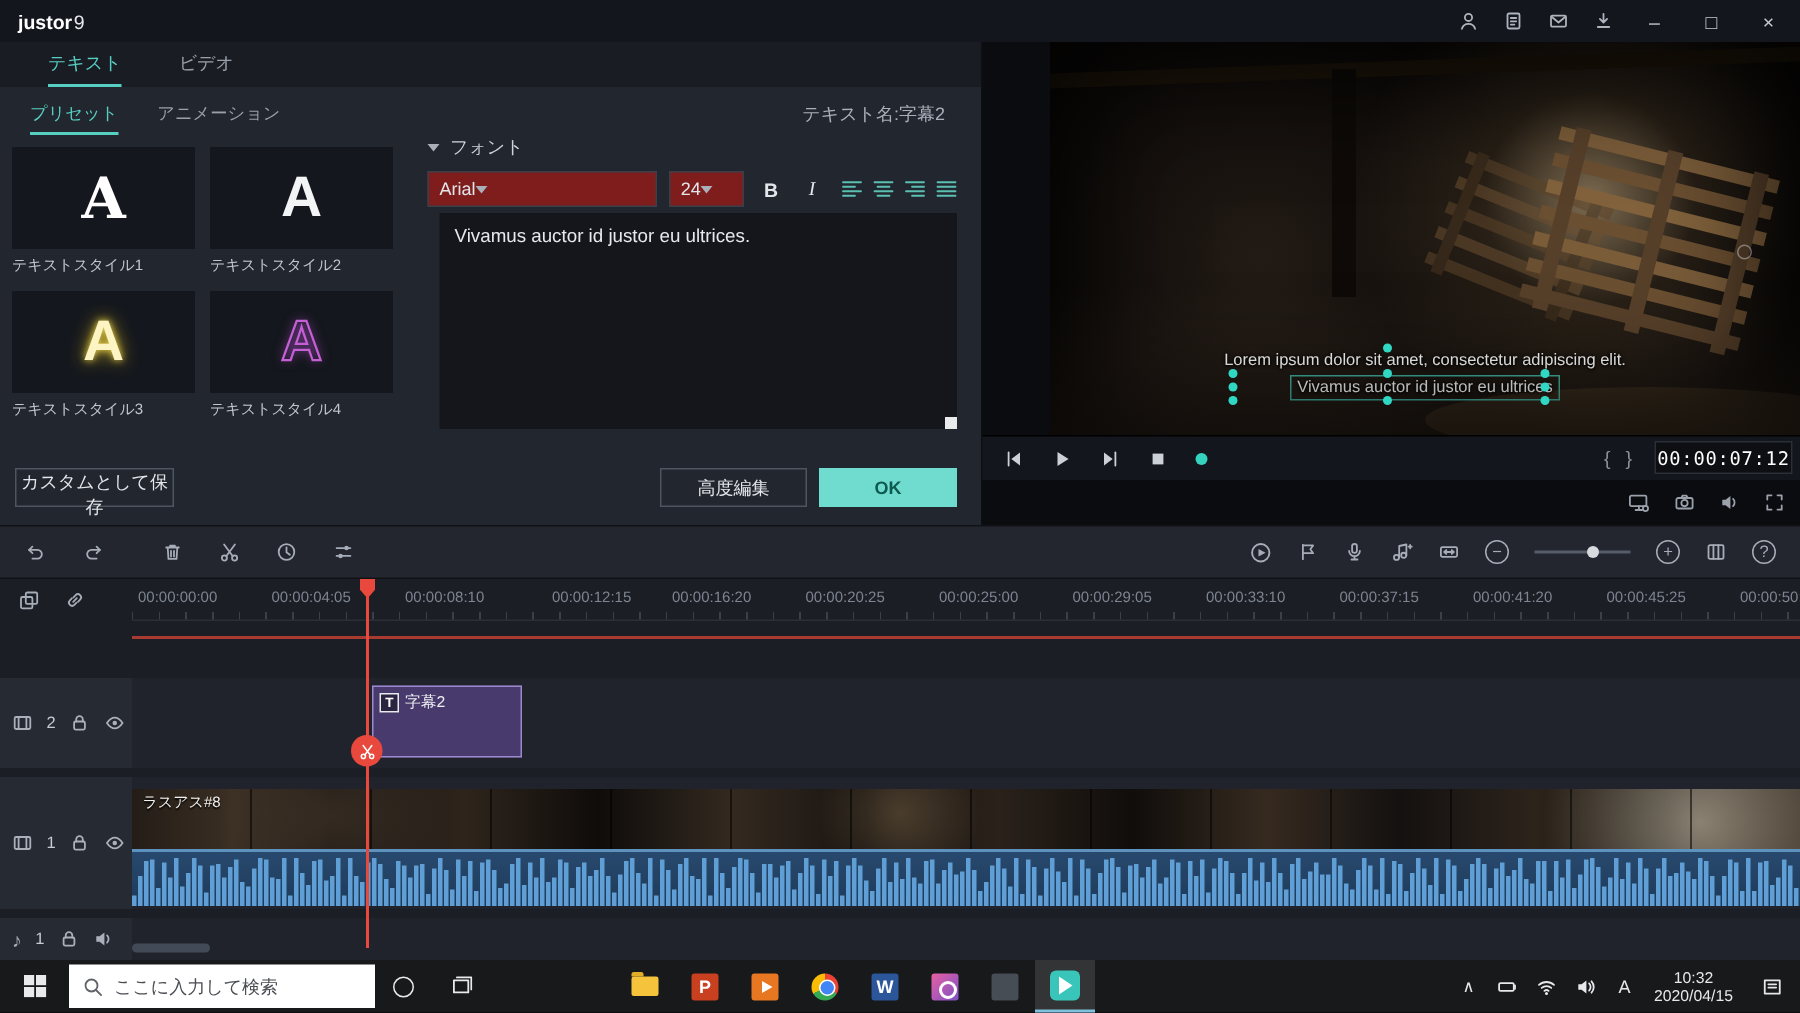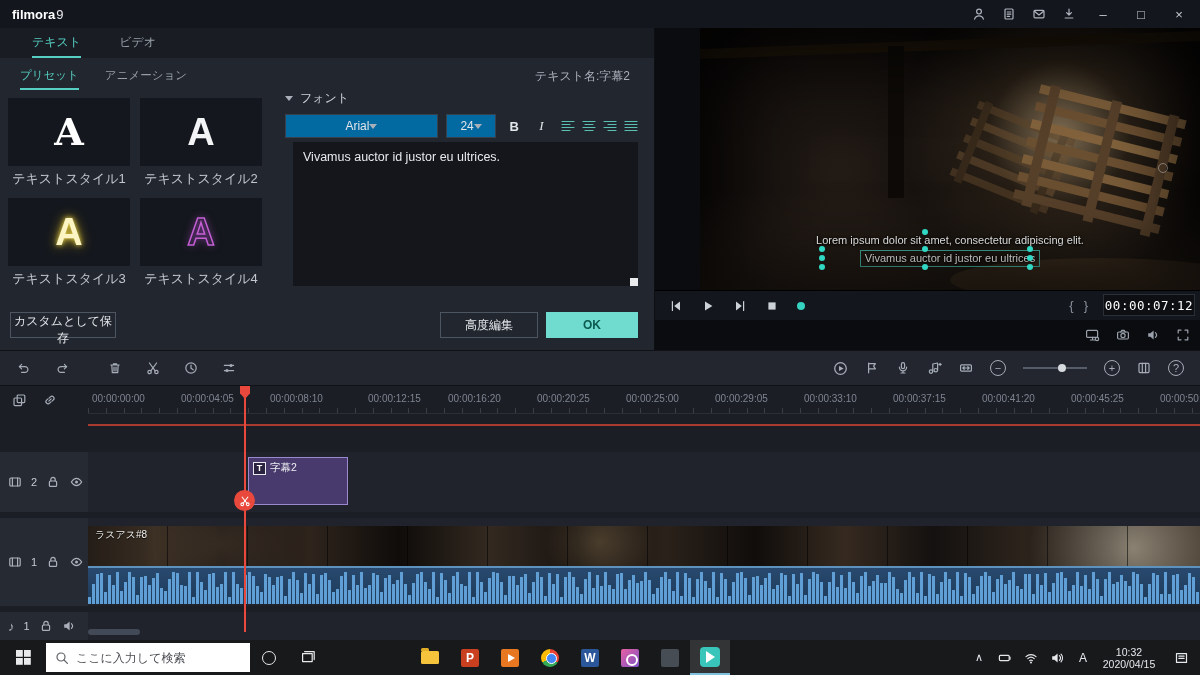--- a/index.html
+++ b/index.html
@@ -24,31 +24,31 @@
   .tabbar{position:absolute;top:0;left:0;right:0;height:30px;background:#191c23;display:flex;align-items:stretch;gap:38px;padding-left:32px}
   .tab{display:flex;align-items:center;color:#98a0aa;border-bottom:2px solid transparent}
   .tab.active{color:#56cfc2;border-bottom-color:#56cfc2}
   .subtabbar{position:absolute;top:34px;left:0;right:0;height:28px;display:flex;align-items:stretch;gap:26px;padding-left:20px}
   .subtab{display:flex;align-items:center;color:#98a0aa;border-bottom:2px solid transparent;font-size:11.5px}
   .subtab.active{color:#56cfc2;border-bottom-color:#56cfc2}
   .text-name{position:absolute;right:24px;top:0;height:28px;display:flex;align-items:center;color:#aab0ba}
   .styles-grid{position:absolute;left:8px;top:70px;width:254px;display:grid;grid-template-columns:122px 122px;gap:10px 10px}
   .style-cell{width:122px}
   .style-tile{height:68px;background:#14171d;display:flex;align-items:center;justify-content:center;cursor:pointer}
-  .style-caption{margin-top:4px;text-align:center;color:#c2c7cf;font-size:13px}
+  .style-caption{margin-top:4px;color:#c2c7cf;font-size:10px}
   .glyph{font-size:38px;font-weight:bold;line-height:1}
   .s1 .glyph{font-family:"DejaVu Serif","Liberation Serif",serif;color:#fff}
   .s2 .glyph{color:#f2f4f6}
   .s3 .glyph{color:#fdf4c4;text-shadow:0 0 5px #e8d44d,0 0 12px #cfae22}
   .s4 .glyph{color:rgba(0,0,0,0);-webkit-text-stroke:1.5px #c45fd4;text-shadow:0 0 8px rgba(180,80,210,.55)}
   .font-section{position:absolute;left:285px;top:60px;width:353px;height:200px}
   .font-header{display:flex;align-items:center;gap:7px;color:#ced3da;height:20px}
   .chev-down{width:0;height:0;border-left:4px solid transparent;border-right:4px solid transparent;border-top:5px solid #aab0ba}
   .font-controls{display:flex;align-items:center;gap:8px;margin-top:6px;height:24px}
-  .select{height:24px;background:#0369a1;border:1px solid #3a404b;display:flex;align-items:center;justify-content:center;padding:0 7px;color:#e2e5ea;cursor:pointer}
+  .select{height:24px;background:#7f1d1d;border:1px solid #3a404b;display:flex;align-items:center;justify-content:flex-start;padding:0 7px;color:#e2e5ea;cursor:pointer}
   .font-select{width:158px}
   .size-select{width:52px}
   .fmt{width:20px;height:22px;background:none;border:none;color:#e2e5ea;font-size:13px;cursor:pointer}
   .fmt.bold{font-weight:bold}
   .fmt.italic{font-style:italic;font-family:"Liberation Serif",serif}
   .align-group{display:flex;gap:7px;margin-left:2px;color:#5bc0b2}
   .align-group .aic{cursor:pointer}
   .text-area{position:absolute;left:8px;top:54px;width:345px;height:144px;background:#14161c;border:none;color:#e6e9ed;font-size:12.5px;padding:8px 10px;resize:none;outline:none;font-family:"Liberation Sans","DejaVu Sans",sans-serif}
   .ta-handle{position:absolute;left:345px;top:190px;width:8px;height:8px;background:#e8eaec}
   .btn{position:absolute;height:26px;background:none;border:1px solid #4d5560;color:#e4e7eb;font-size:12px;cursor:pointer;font-family:inherit}
@@ -151,21 +151,21 @@
   .tray-slot{display:flex;align-items:center;justify-content:center;width:26px;cursor:pointer;color:#e6e9ec}
   .tray-clock{width:66px;display:flex;flex-direction:column;align-items:center;justify-content:center;font-size:10.5px;line-height:12px;cursor:default}
   .tray-action{width:38px;display:flex;align-items:center;justify-content:center;cursor:pointer}
   .ime{font-size:12px}
 </style>
 </head>
 <body>
 
 <header class="menubar">
   <div class="logo">
-    <span>filmora</span>
+    <span>justor</span>
       <span class="nine">9</span>
   </div>
   <div class="win-icons">
     <span class="tbtn">
         <svg class="ic" width="14" height="14" viewBox="0 0 14 14">
           <circle cx="7" cy="4.6" r="2.4"></circle>
           <path d="M2.6 12.2a4.6 4.6 0 0 1 8.8 0"></path>
         </svg>
       </span>
     <span class="tbtn">

